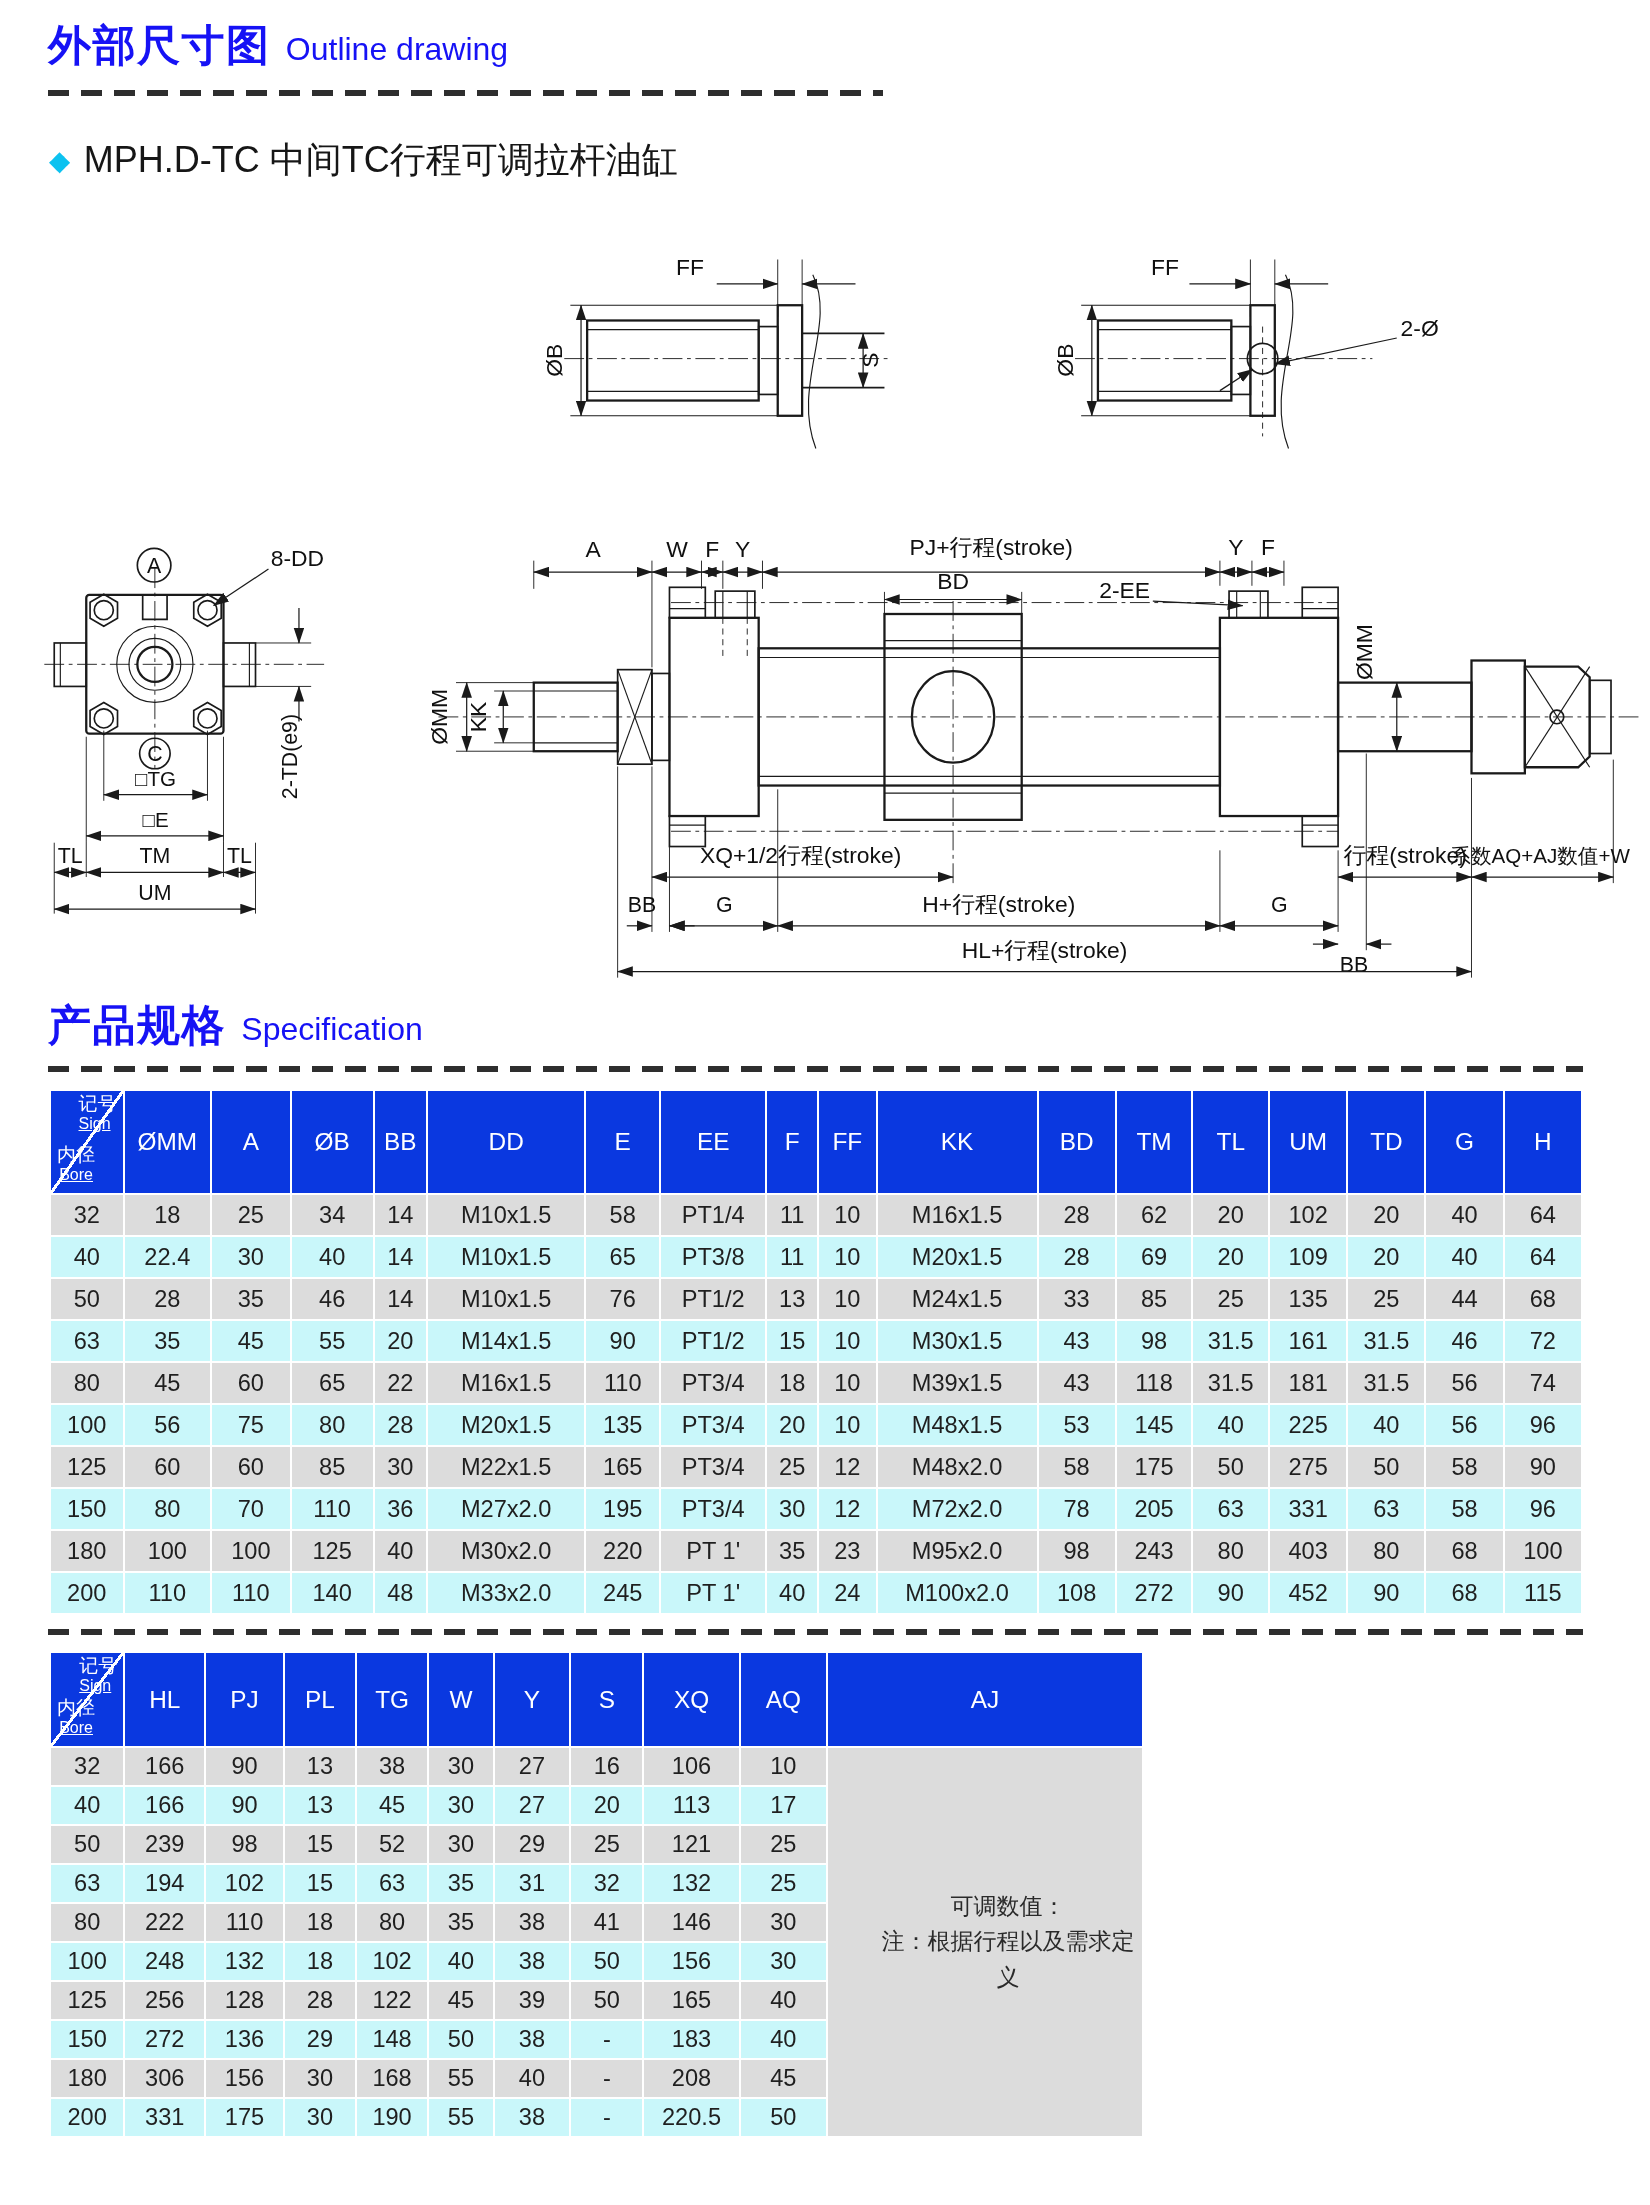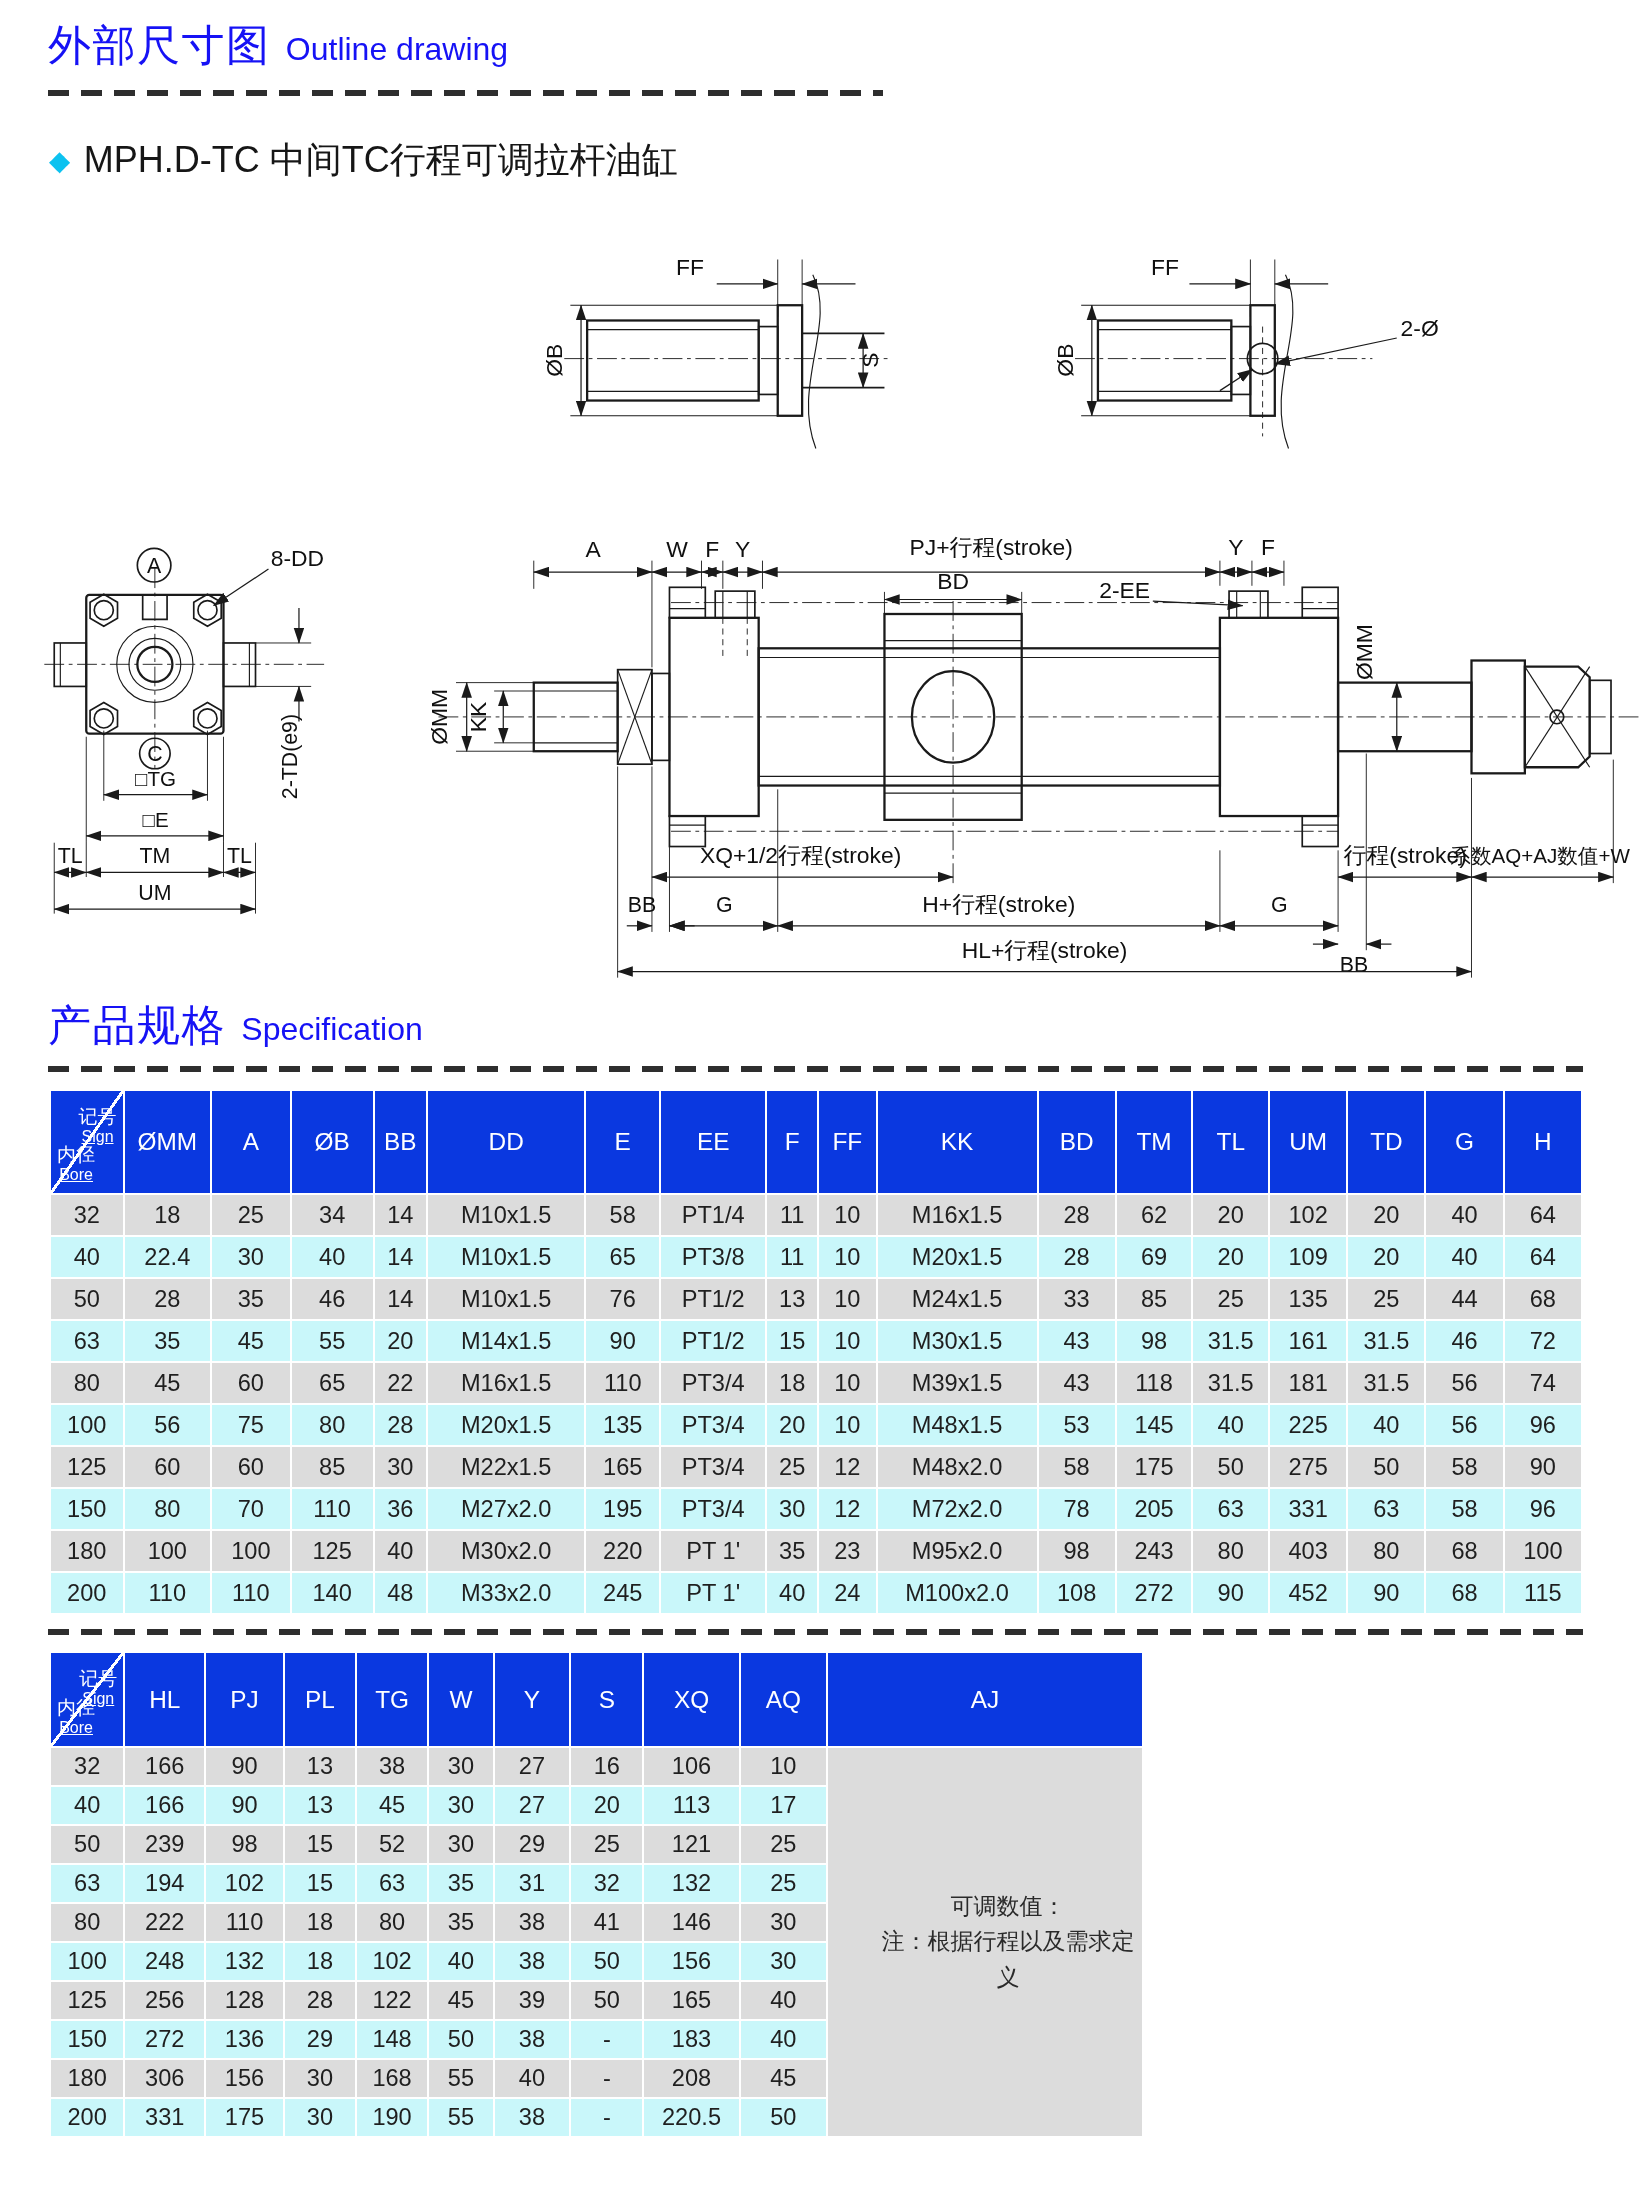--- a/index.html
+++ b/index.html
@@ -1,19 +1,19 @@
 <!DOCTYPE html>
 <html style="font-size:12.2px"><head>
 <meta charset="utf-8">
 <style>
   html,body{margin:0;padding:0;background:#fff;}
   body{width:1650px;height:2205px;position:relative;font-family:"Liberation Sans","DejaVu Sans",sans-serif;color:#1a1a1a;}
   
   .sec-title{position:absolute;left:48px;white-space:nowrap;}
-  .sec-title .t-zh{color:#1612f5;font-size:43px;font-weight:normal;letter-spacing:1.5px;}
+  .sec-title .t-zh{color:#1612f5;font-size:43px;font-weight:bold;letter-spacing:1.5px;}
   .sec-title .t-en{color:#1612f5;font-size:32px;font-weight:400;margin-left:15.3px;}
   .dash-line{position:absolute;height:6.1px;background:repeating-linear-gradient(90deg,#2e2e2e 0 20.6px,transparent 20.6px 33px);}
   #dash1{left:48px;top:90px;width:835px;}
   #dash2{left:48px;top:1066px;width:1535px;}
   #dash3{left:48px;top:1629px;width:1535px;}
   
   .bullet-row{position:absolute;left:49px;top:136px;white-space:nowrap;display:flex;align-items:center;}
   .diamond{color:#0cc2f0;font-size:27.5px;margin-right:13.7px;}
   .sub-main{font-size:36px;color:#161616;}
   .sub-en{font-size:25px;color:#7d7d7d;margin-left:12.2px;}
@@ -34,21 +34,21 @@
   #table2{left:49px;top:1651px;width:1095px;}
   th,td{border:2.3px solid #fff;text-align:center;vertical-align:middle;padding:0;font-size:23.6px;color:#1f1f1f;overflow:hidden;}
   thead th{background:#0a38e0;color:#fff;font-weight:normal;font-size:24.4px;}
   #table1 thead th{height:102px;} #table2 thead th{height:93px;}
   #table1 tbody td{height:40px;} #table2 tbody td{height:37px;}
   tr.row-gray td{background:#dcdcdc;} tr.row-cyan td{background:#c9f7fa;}
   td.aj-note{background:#dcdcdc !important;font-size:23px;color:#2a2a2a;}
   td.aj-note div{line-height:1.55;padding-left:46px;}
   th.corner{position:relative;background:
      linear-gradient(to bottom right,rgba(0,0,0,0) calc(50% - 1.5px),#fff calc(50% - 1.5px),#fff calc(50% + 1.5px),rgba(0,0,0,0) calc(50% + 1.5px)),#0a38e0;}
-  th.corner .c-sign{position:absolute;top:15px;right:6.1px;font-size:19px;line-height:1.15;text-align:center;}
+  th.corner .c-sign{position:absolute;top:2px;right:6.1px;font-size:19px;line-height:1.15;text-align:left;}
   th.corner .c-bore{position:absolute;bottom:9px;left:6.1px;font-size:19px;line-height:1.15;}
   th.corner .c-en{font-size:16px;display:block;text-decoration:underline;}
 </style>
 </head>
 <body>
 
 <div class="sec-title" style="top:17px">
   <span class="t-zh">外部尺寸图</span><span class="t-en">Outline drawing</span>
 </div>
 <div id="dash1" class="dash-line"></div>

